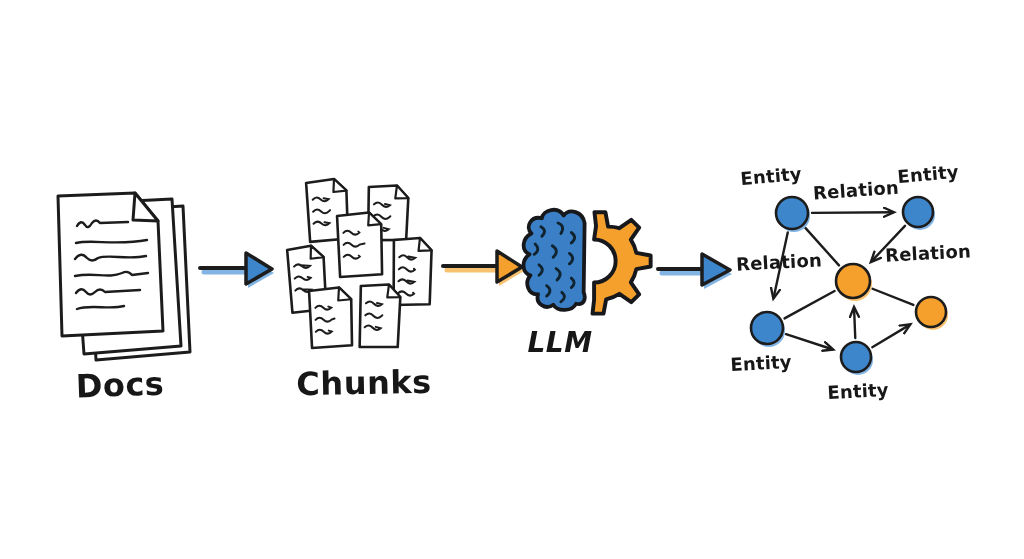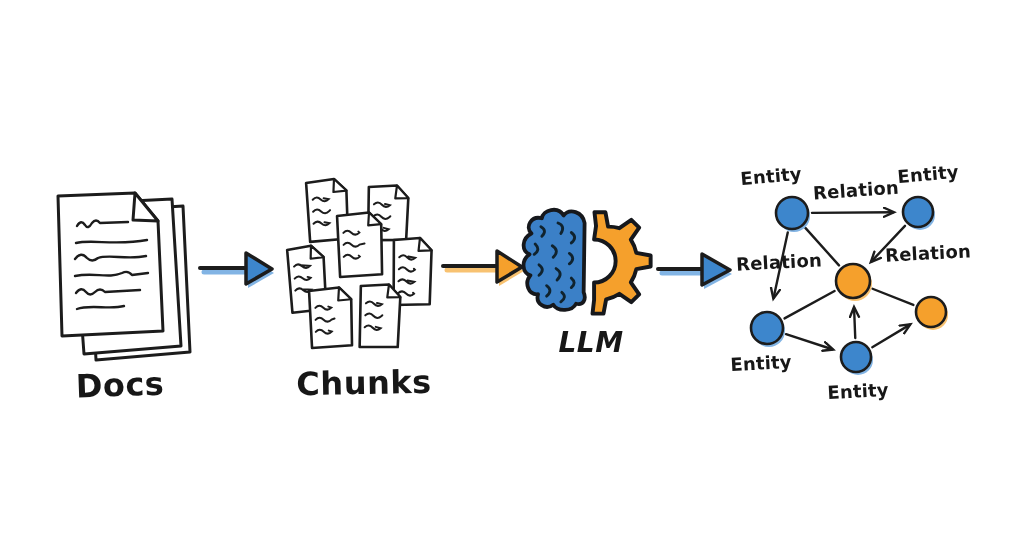--- a/index.html
+++ b/index.html
@@ -174,21 +174,21 @@
         </g>
         <g>
           <circle cx="858" cy="360" r="15" fill="#82b4e4"></circle>
           <circle cx="856" cy="357" r="15" fill="#3d86cc" stroke="#1c1c1c" stroke-width="2.6"></circle>
         </g>
       </g>
   </svg>
 
   <div class="lbl big" style="left:120px;top:385px;transform:translate(-50%,-50%) rotate(-2deg);">Docs</div>
   <div class="lbl big" style="left:364px;top:383px;transform:translate(-50%,-50%) rotate(-1deg);">Chunks</div>
-  <div class="lbl llm" style="left:591px;top:342px;">LLM</div>
+  <div class="lbl llm" style="left:560px;top:342px;">LLM</div>
   <div id="graph-labels">
       <div class="lbl graph-lbl" style="left: 771px; top: 176px; transform: translate(-50%, -50%) rotate(-5deg);">Entity</div>
       <div class="lbl graph-lbl" style="left: 928px; top: 174px; transform: translate(-50%, -50%) rotate(-5deg);">Entity</div>
       <div class="lbl graph-lbl" style="left: 761px; top: 363px; transform: translate(-50%, -50%) rotate(-3deg);">Entity</div>
       <div class="lbl graph-lbl" style="left: 858px; top: 391px; transform: translate(-50%, -50%) rotate(-3deg);">Entity</div>
       <div class="lbl graph-lbl" style="left: 856px; top: 190px; transform: translate(-50%, -50%) rotate(-4deg);">Relation</div>
       <div class="lbl graph-lbl" style="left: 928px; top: 253px; transform: translate(-50%, -50%) rotate(-3deg);">Relation</div>
       <div class="lbl graph-lbl" style="left: 779px; top: 262px; transform: translate(-50%, -50%) rotate(-3deg);">Relation</div>
     </div>
 

